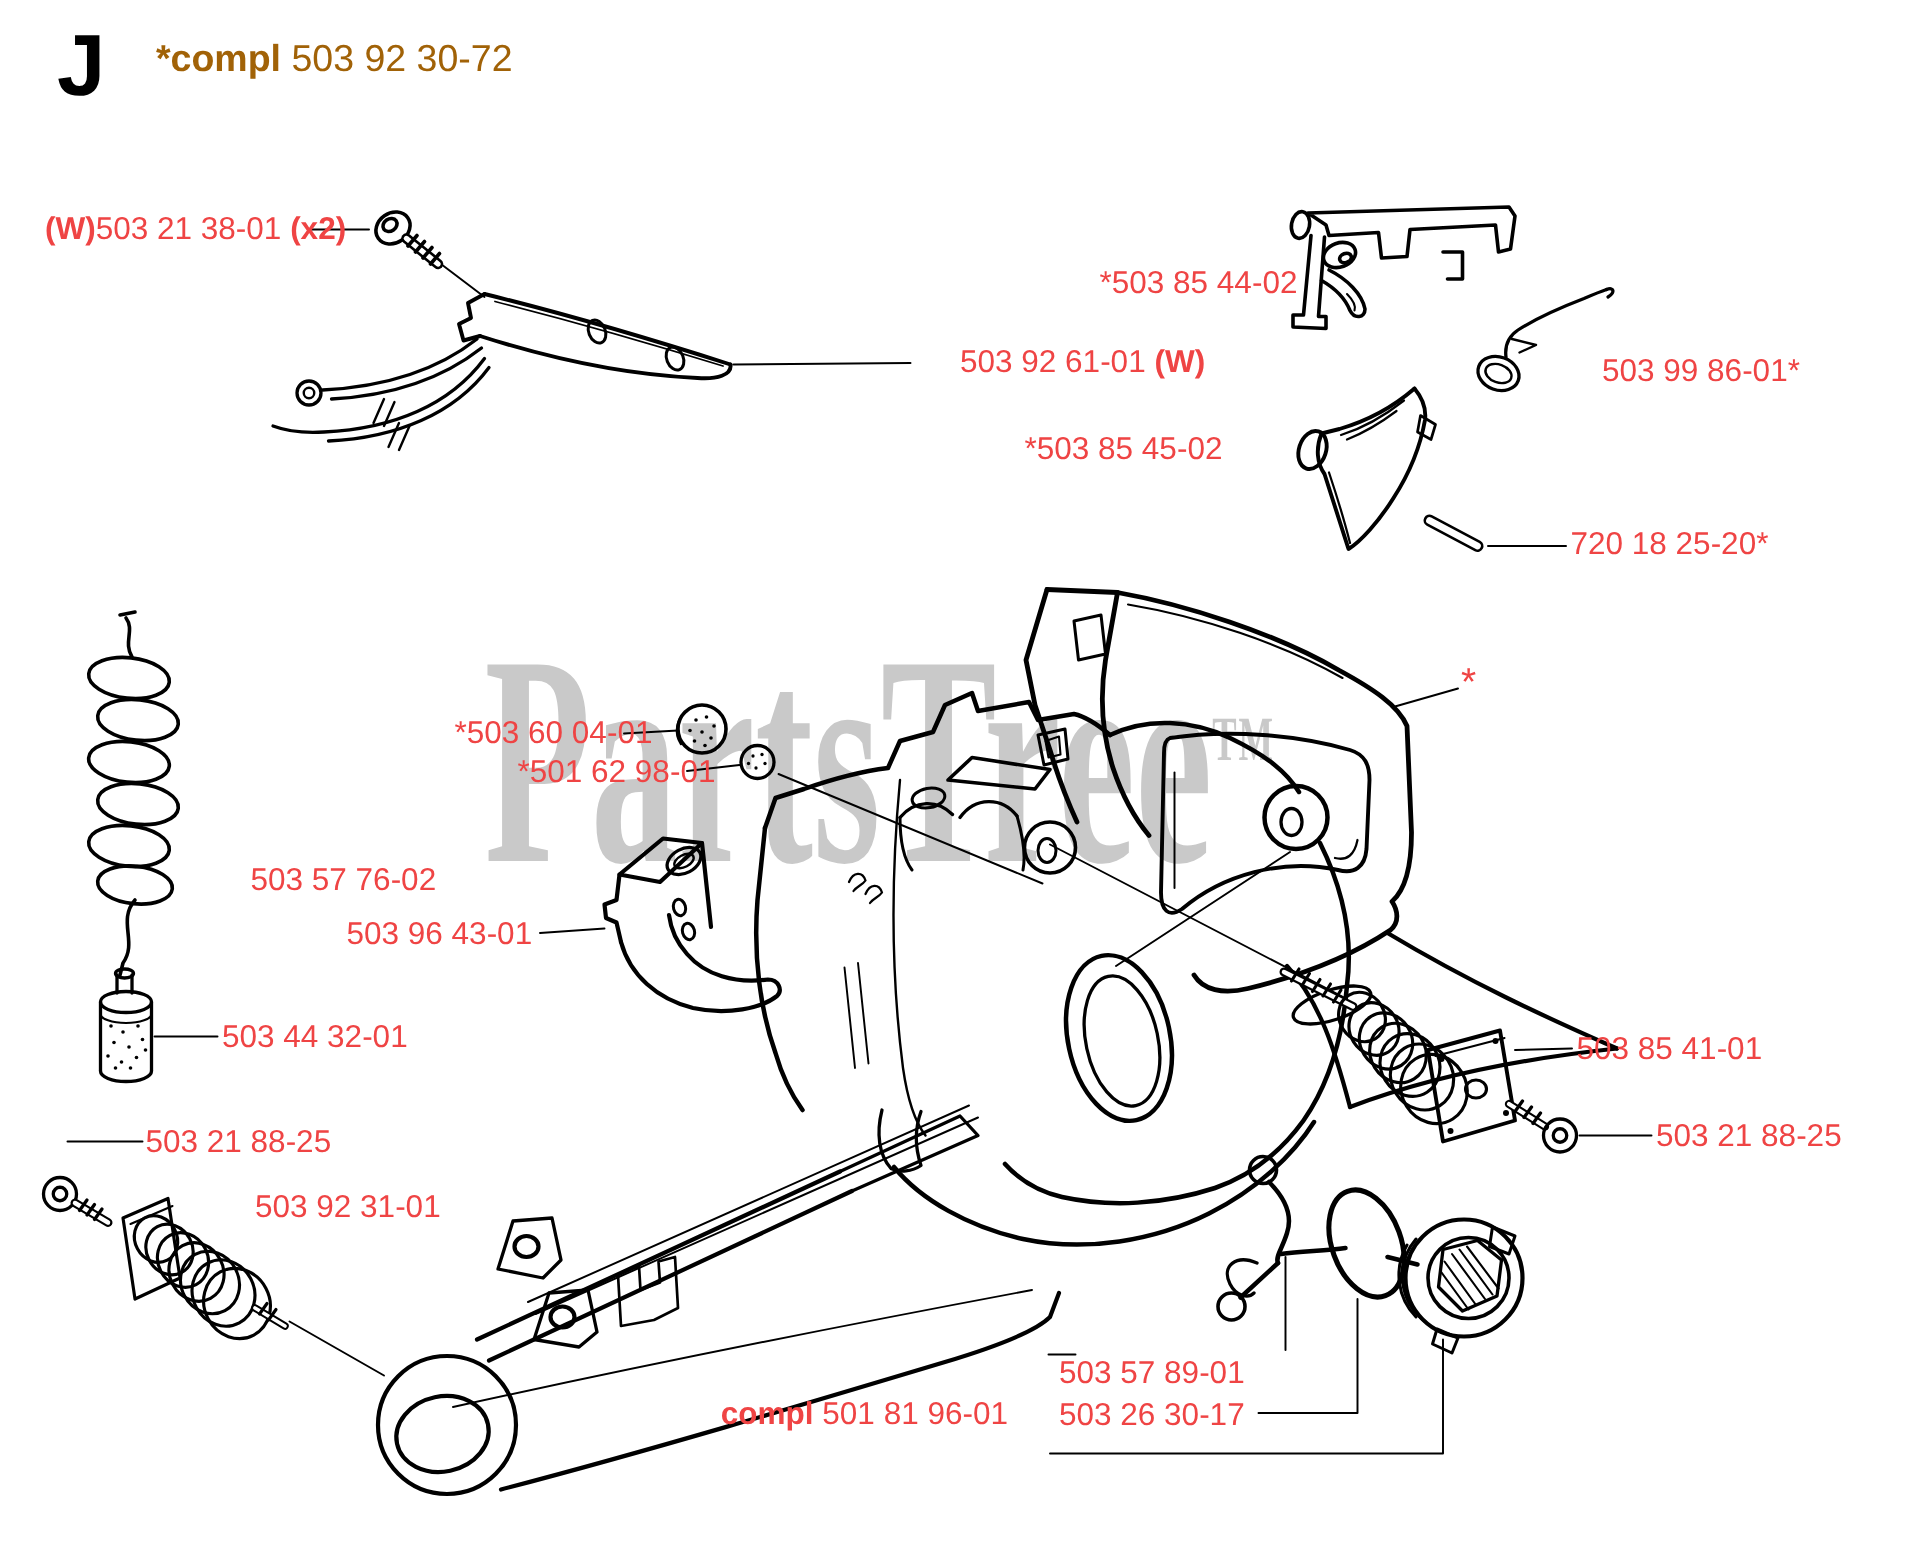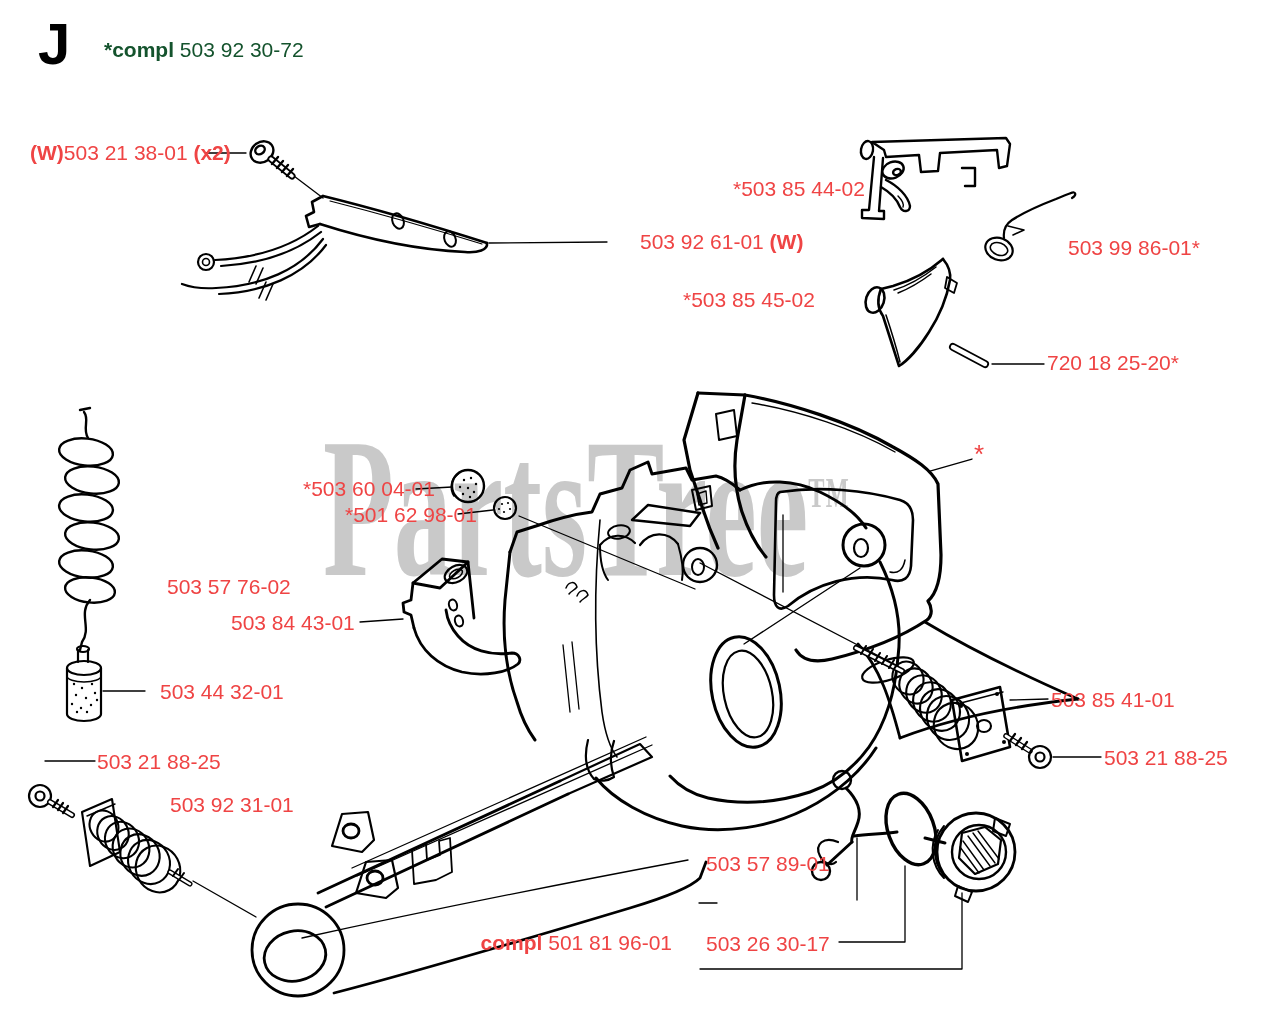--- a/index.html
+++ b/index.html
@@ -7,21 +7,21 @@
          font-family:"Liberation Sans",sans-serif;}
   #watermark{position:absolute;left:323px;top:408px;font-family:"Liberation Serif",serif;
              font-weight:bold;font-size:200px;line-height:1;color:#c9c9c9;
              transform:scaleX(0.58);transform-origin:left top;white-space:nowrap;z-index:1;}
   #watermark .tm{font-size:42px;font-weight:bold;vertical-align:super;letter-spacing:2px;}
   svg.art{position:absolute;left:0;top:0;z-index:2;}
   #labels{position:absolute;left:0;top:0;width:100%;height:100%;z-index:3;}
   .plabel{position:absolute;font-size:21px;color:#ef4444;white-space:nowrap;line-height:1.1;}
   .plabel .b{font-weight:bold;}
   #section-letter{position:absolute;left:38px;top:10px;font-size:58px;font-weight:bold;color:#000;z-index:3;}
-  #compl-header{position:absolute;left:104px;top:38px;font-size:21px;color:#14532d;z-index:3;}
+  #compl-header{position:absolute;left:104px;top:25px;font-size:25px;color:#a16207;z-index:3;}
   #compl-header .b{font-weight:bold;}
 </style>
 </head>
 <body>
 
 <div id="stage">
 
   <div id="watermark"><span>PartsTree</span><span class="tm">TM</span></div>
 
   <div id="section-letter">J</div>
@@ -324,24 +324,24 @@
   <div id="labels">
       <div class="plabel" style="left: 30px; top: 141px;"><span class="b">(W)</span><span>503 21 38-01 </span><span class="b">(x2)</span></div>
       <div class="plabel" style="left: 612px; top: 230px; margin-left: 28px;"><span>503 92 61-01 </span><span class="b">(W)</span></div>
       <div class="plabel" style="left: 685px; top: 177px; margin-left: 48px;"><span>*503 85 44-02</span></div>
       <div class="plabel" style="left: 1068px; top: 236px;"><span>503 99 86-01*</span></div>
       <div class="plabel" style="left: 683px; top: 288px;"><span>*503 85 45-02</span></div>
       <div class="plabel" style="left: 1047px; top: 351px;"><span>720 18 25-20*</span></div>
       <div class="plabel" style="left: 303px; top: 477px;"><span>*503 60 04-01</span></div>
       <div class="plabel" style="left: 345px; top: 503px;"><span>*501 62 98-01</span></div>
       <div class="plabel" style="left: 167px; top: 575px;"><span>503 57 76-02</span></div>
-      <div class="plabel" style="left: 231px; top: 611px;"><span>503 84 43-01</span></div>
-      <div class="plabel" style="left: 160px; top: 680px;"><span>503 44 32-01</span></div>
+      <div class="plabel" style="left: 231px; top: 611px;"><span>503 96 43-01</span></div>
+      <div class="plabel" style="left: 148px; top: 680px;"><span>503 44 32-01</span></div>
       <div class="plabel" style="left: 97px; top: 750px;"><span>503 21 88-25</span></div>
       <div class="plabel" style="left: 170px; top: 793px;"><span>503 92 31-01</span></div>
       <div class="plabel" style="left: 1051px; top: 688px;"><span>503 85 41-01</span></div>
       <div class="plabel" style="left: 1104px; top: 746px;"><span>503 21 88-25</span></div>
-      <div class="plabel" style="left: 706px; top: 852px;"><span>503 57 89-01</span></div>
+      <div class="plabel" style="left: 706px; top: 904px;"><span>503 57 89-01</span></div>
       <div class="plabel" style="left: 706px; top: 932px;"><span>503 26 30-17</span></div>
       <div class="plabel" style="right: 608px; top: 931px;"><span class="b">compl </span><span>501 81 96-01</span></div>
       <div class="plabel" style="left: 974px; top: 440px; font-size: 26px;"><span>*</span></div>
     </div>
 </div>
 
 </body></html>

